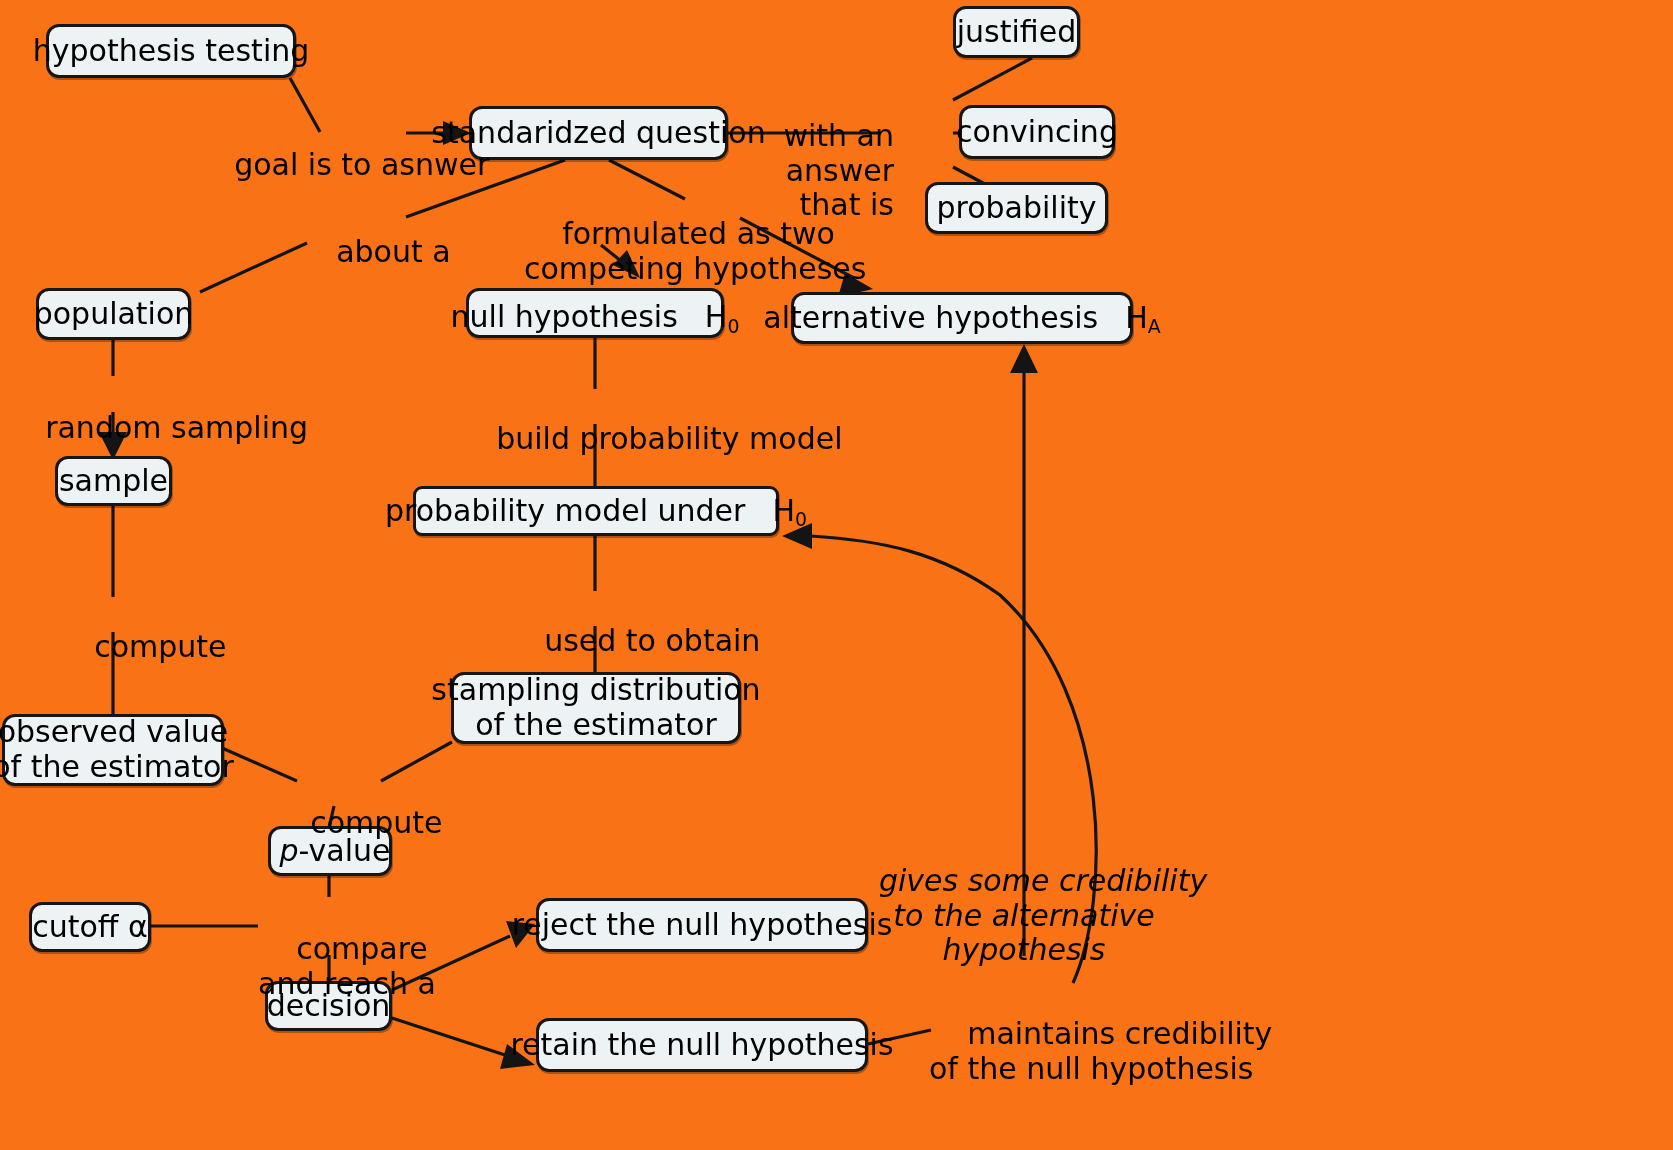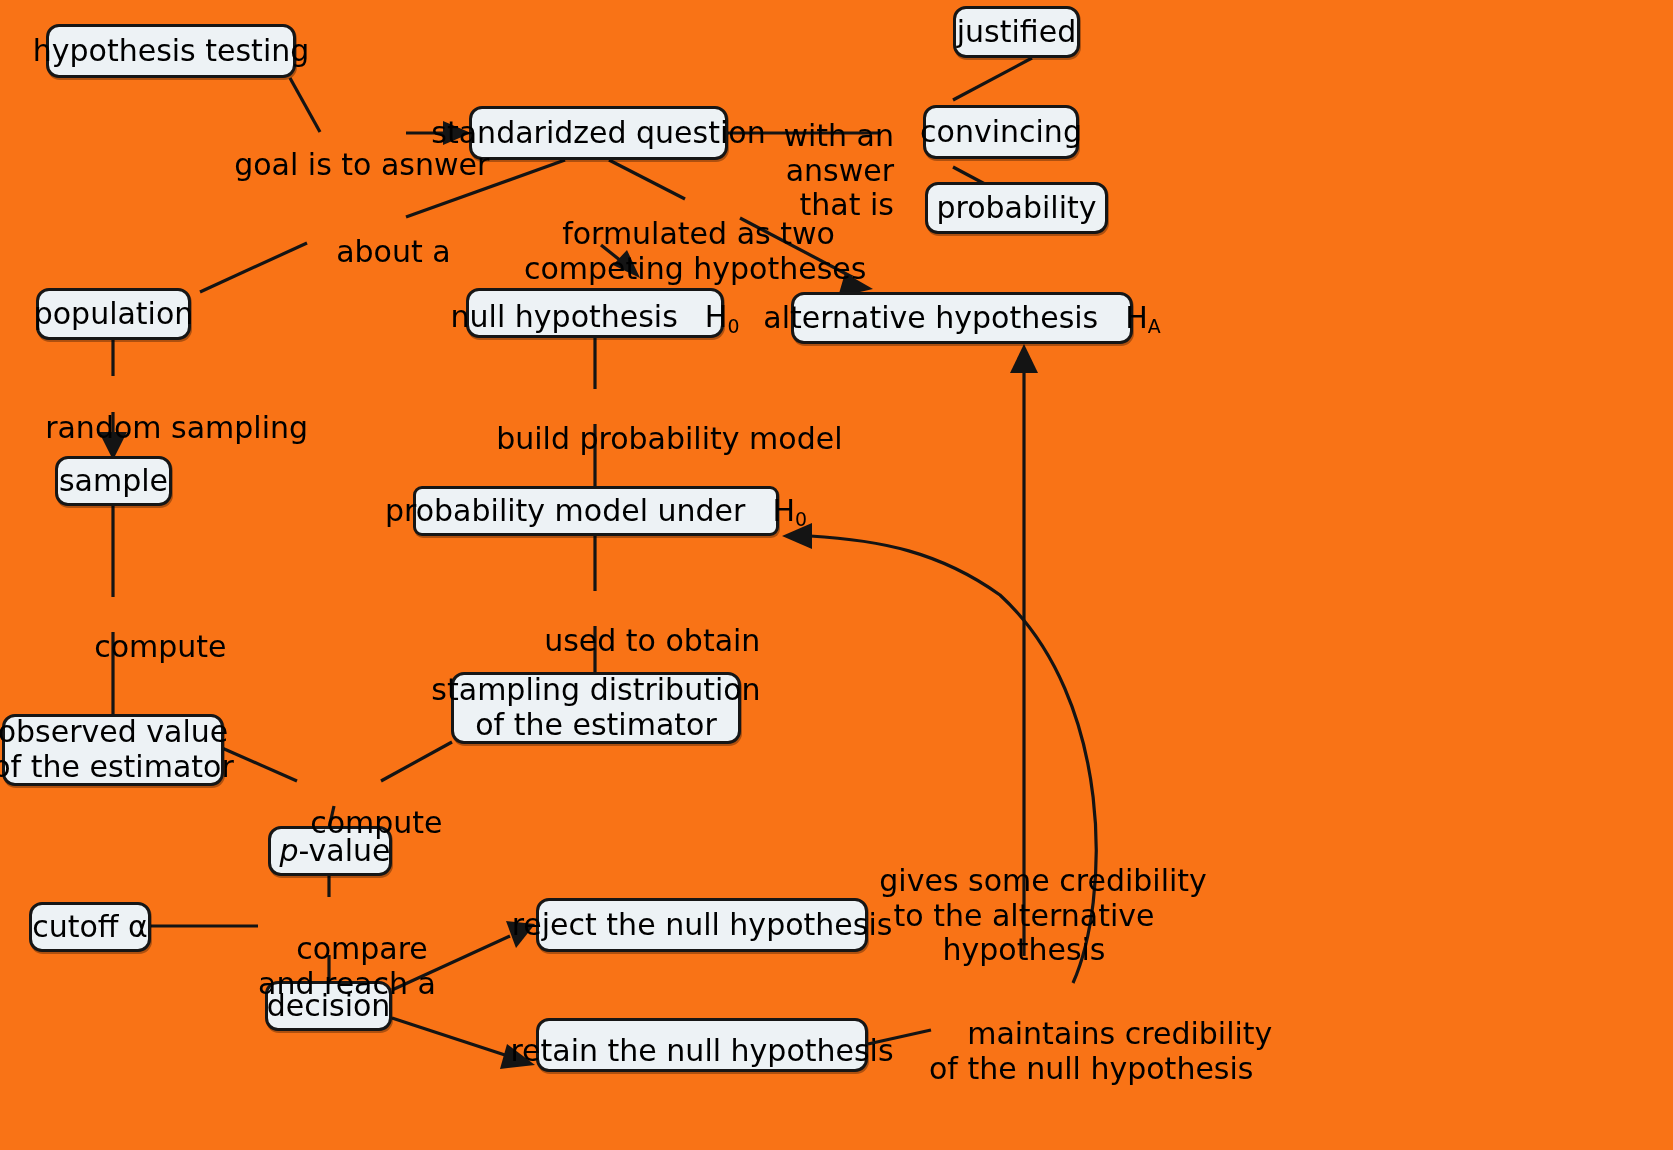--- a/index.html
+++ b/index.html
@@ -157,21 +157,21 @@
   </div>
 
   <div class="node" style="left:469px; top:106px; width:259px; height:54px;">
     <span>standaridzed question</span>
   </div>
 
   <div class="node" style="left:953px; top:6px; width:127px; height:52px;">
     <span>justified</span>
   </div>
 
-  <div class="node" style="left:923px; top:105px; width:156px; height:54px;text-align:right;">
+  <div class="node" style="left:959px; top:105px; width:156px; height:54px;text-align:right;">
     <span>convincing</span>
   </div>
 
   <div class="node" style="left:925px; top:182px; width:183px; height:52px;">
     <span>probability</span>
   </div>
 
   <div class="node" style="left:36px; top:288px; width:155px; height:52px;">
     <span>population</span>
   </div>
@@ -211,21 +211,21 @@
   </div>
 
   <div class="node" style="left:265px; top:981px; width:127px; height:50px;">
     <span>decision</span>
   </div>
 
   <div class="node" style="left:536px; top:898px; width:332px; height:54px;">
     <span>reject the null hypothesis</span>
   </div>
 
-  <div class="node" style="left:536px; top:1018px; width:332px; height:54px;align-items:flex-end;">
+  <div class="node" style="left:536px; top:1018px; width:332px; height:54px;">
     <span>retain the null hypothesis</span>
   </div>
 
   <div class="edge-label" style="left:196px; top:113px; width:212px;">
     <span>goal is to asnwer</span>
   </div>
 
   <div class="edge-label lbl-right" style="left:742px; top:84px; width:152px;">
     <span>with an
 answer
@@ -259,21 +259,21 @@
 
   <div class="edge-label" style="left:272px; top:771px; width:118px;">
     <span>compute</span>
   </div>
 
   <div class="edge-label" style="left:258px; top:897px; width:142px;">
     <span>compare
 and reach a</span>
   </div>
 
-  <div class="edge-label" style="left:829px; top:829px; width:390px;">
+  <div class="edge-label" style="left:829px; top:829px; width:390px;font-style:italic;">
     <span>gives some credibility
 to the alternative
 hypothesis</span>
   </div>
 
   <div class="edge-label" style="left:929px; top:982px; width:262px;">
     <span>maintains credibility
 of the null hypothesis</span>
   </div>
 

